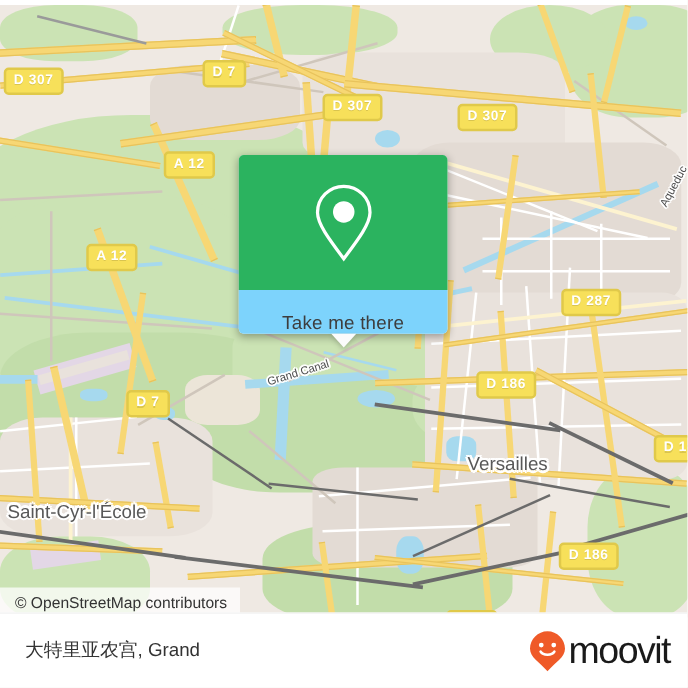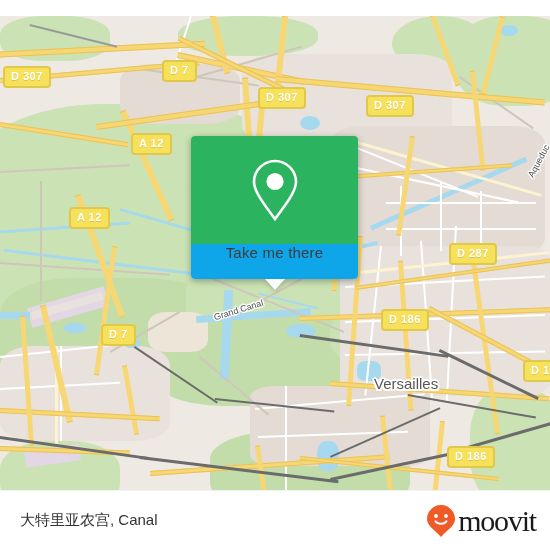--- a/index.html
+++ b/index.html
@@ -11,21 +11,21 @@
   }
   #app {
     position: relative;
     width: 550px; height: 550px;
     overflow: hidden;
   }
 
   
   #map {
     position: absolute;
-    left: 0; top: 16px;
+    left: 0; top: 4px;
     width: 550px; height: 490px;
     background: #eeeae4;
     overflow: hidden;
   }
   .layer { position: absolute; left: 0; top: 0; width: 550px; height: 490px; }
 
   
   .blob { position: absolute; }
   .green   { background: #cbe3b4; }
   .green2  { background: #c2ddaa; }
@@ -92,22 +92,22 @@
     background: #ffffff;
   }
   #card-top {
     height: 108px;
     border-radius: 4px 4px 0 0;
     display: flex; align-items: center; justify-content: center;
   }
   #card-bottom {
     height: 35px;
     border-radius: 0 0 4px 4px;
-    display: flex; align-items: flex-start; justify-content: center;
-    background: #0ea5e9;
+    display: flex; align-items: flex-end; justify-content: center;
+    background: #7dd3fc;
   }
   #card-label {
     font-size: 15px;
     color: #3d3d3d;
     letter-spacing: .2px;
   }
   #card-tail {
     position: absolute;
     left: 74px; bottom: -11px;
     width: 0; height: 0;
@@ -134,21 +134,21 @@
   #footer {
     position: absolute;
     left: 0; top: 490px;
     width: 550px; height: 60px;
     background: #ffffff;
     display: flex; align-items: center; justify-content: space-between;
     padding: 0 14px 0 20px;
     border-top: 1px solid #f2f2f2;
   }
   #footer-title { font-size: 15px; color: #333333; white-space: nowrap; }
-  #brand { display: flex; align-items: center; gap: 2px; font-family: Liberation Serif, serif; }
+  #brand { display: flex; align-items: center; gap: 2px; }
   #brand-word { font-size: 30px; color: #1a1a1a; letter-spacing: -1.2px; font-weight: 500; }
 </style>
 </head>
 <body>
 
 <div id="app">
 
   <div id="map">
 
     <div class="layer">
@@ -320,39 +320,43 @@
         <div class="shield" style="left: 357px; top: 484px;">N 12</div>
       </div>
 
     <div class="layer" id="waterlabel-layer">
         <div class="waterlabel" style="left: 213px; top: 289px; transform: rotate(-17deg);">Grand Canal</div>
         <div class="waterlabel" style="left: 521px; top: 140px; transform: rotate(-62deg);">Aqueduc</div>
       </div>
 
     <div class="layer" id="place-layer">
         <div class="place" style="left: 374px; top: 359px;">Versailles</div>
+        <div class="place" style="left: 6px; top: 397px;">Saint-Cyr-l'École</div>
       </div>
 
     <div id="card">
       <div id="card-top" style="background: rgb(43, 179, 95);">
         <svg width="52" height="66" viewBox="0 0 52 66">
           <path d="M26 4 C14.4 4 5 13.4 5 25 C5 34 14 46 26 62 C38 46 47 34 47 25 C47 13.4 37.6 4 26 4 Z" fill="none" stroke="#ffffff" stroke-width="2.6"></path>
           <circle cx="26" cy="24.5" r="8.6" fill="#ffffff"></circle>
         </svg>
       </div>
       <div id="card-bottom">
         <span id="card-label">Take me there</span>
       </div>
       <div id="card-tail"></div>
     </div>
 
+    <div id="attrib">
+      <span>© OpenStreetMap contributors</span>
+    </div>
   </div>
 
   <div id="footer">
-    <span id="footer-title">大特里亚农宫, Canal</span>
+    <span id="footer-title">大特里亚农宫, Grand</span>
     <div id="brand">
       <svg width="30" height="34" viewBox="0 0 30 34">
         <path d="M15 1 C7.3 1 1 7.3 1 15 C1 22 9 26 15 33 C21 26 29 22 29 15 C29 7.3 22.7 1 15 1 Z" fill="#ef5a28"></path>
         <circle cx="10" cy="12" r="1.9" fill="#ffffff"></circle>
         <circle cx="20" cy="12" r="1.9" fill="#ffffff"></circle>
         <path d="M9.5 17.3 C11.5 20.6 18.5 20.6 20.5 17.3" fill="none" stroke="#ffffff" stroke-width="2.1" stroke-linecap="round"></path>
       </svg>
       <span id="brand-word">moovit</span>
     </div>
   </div>

